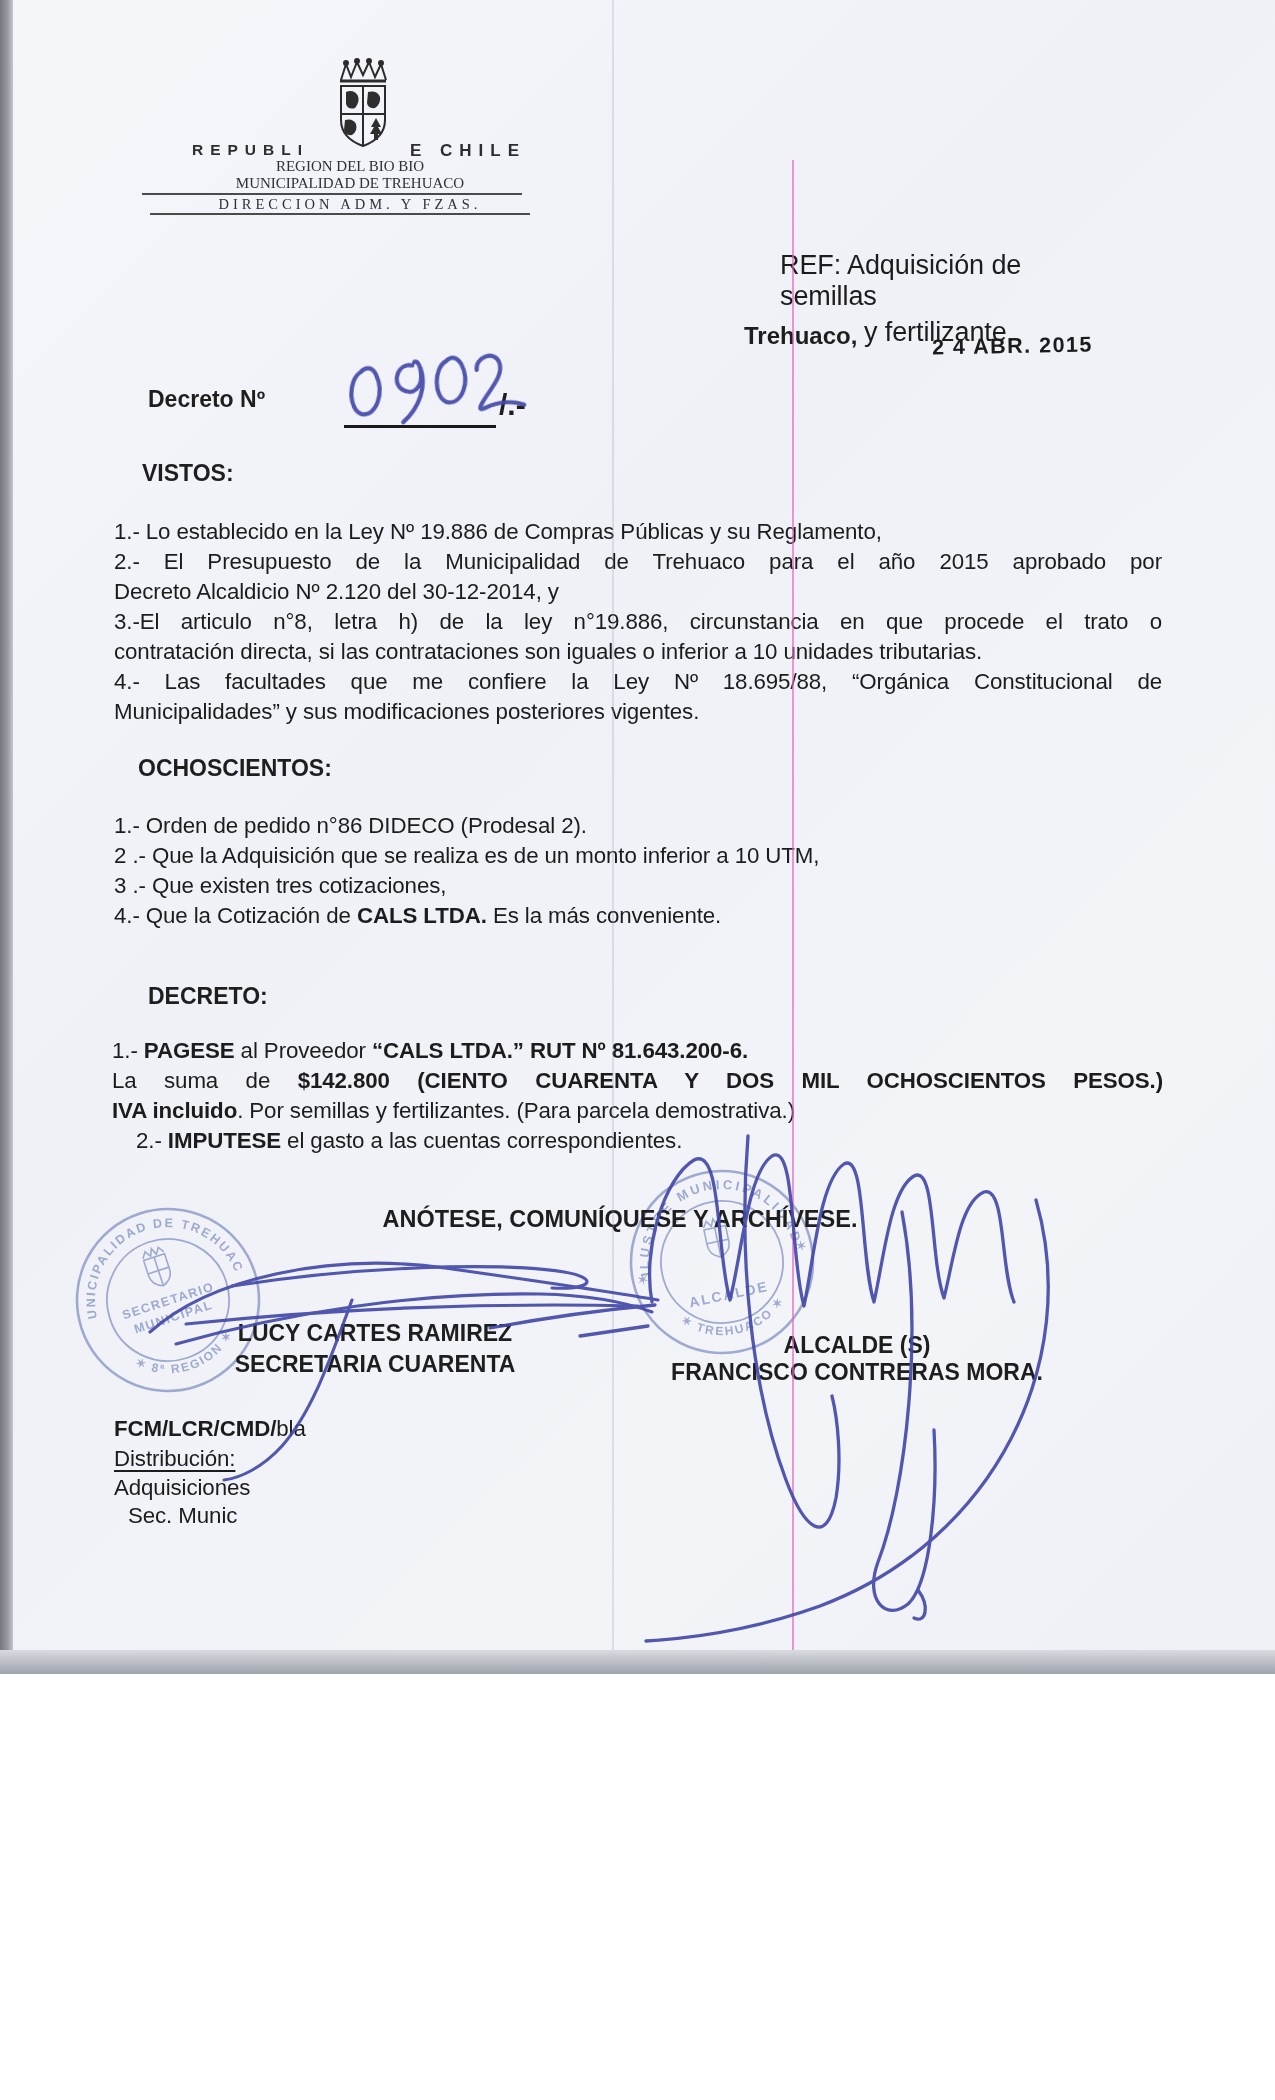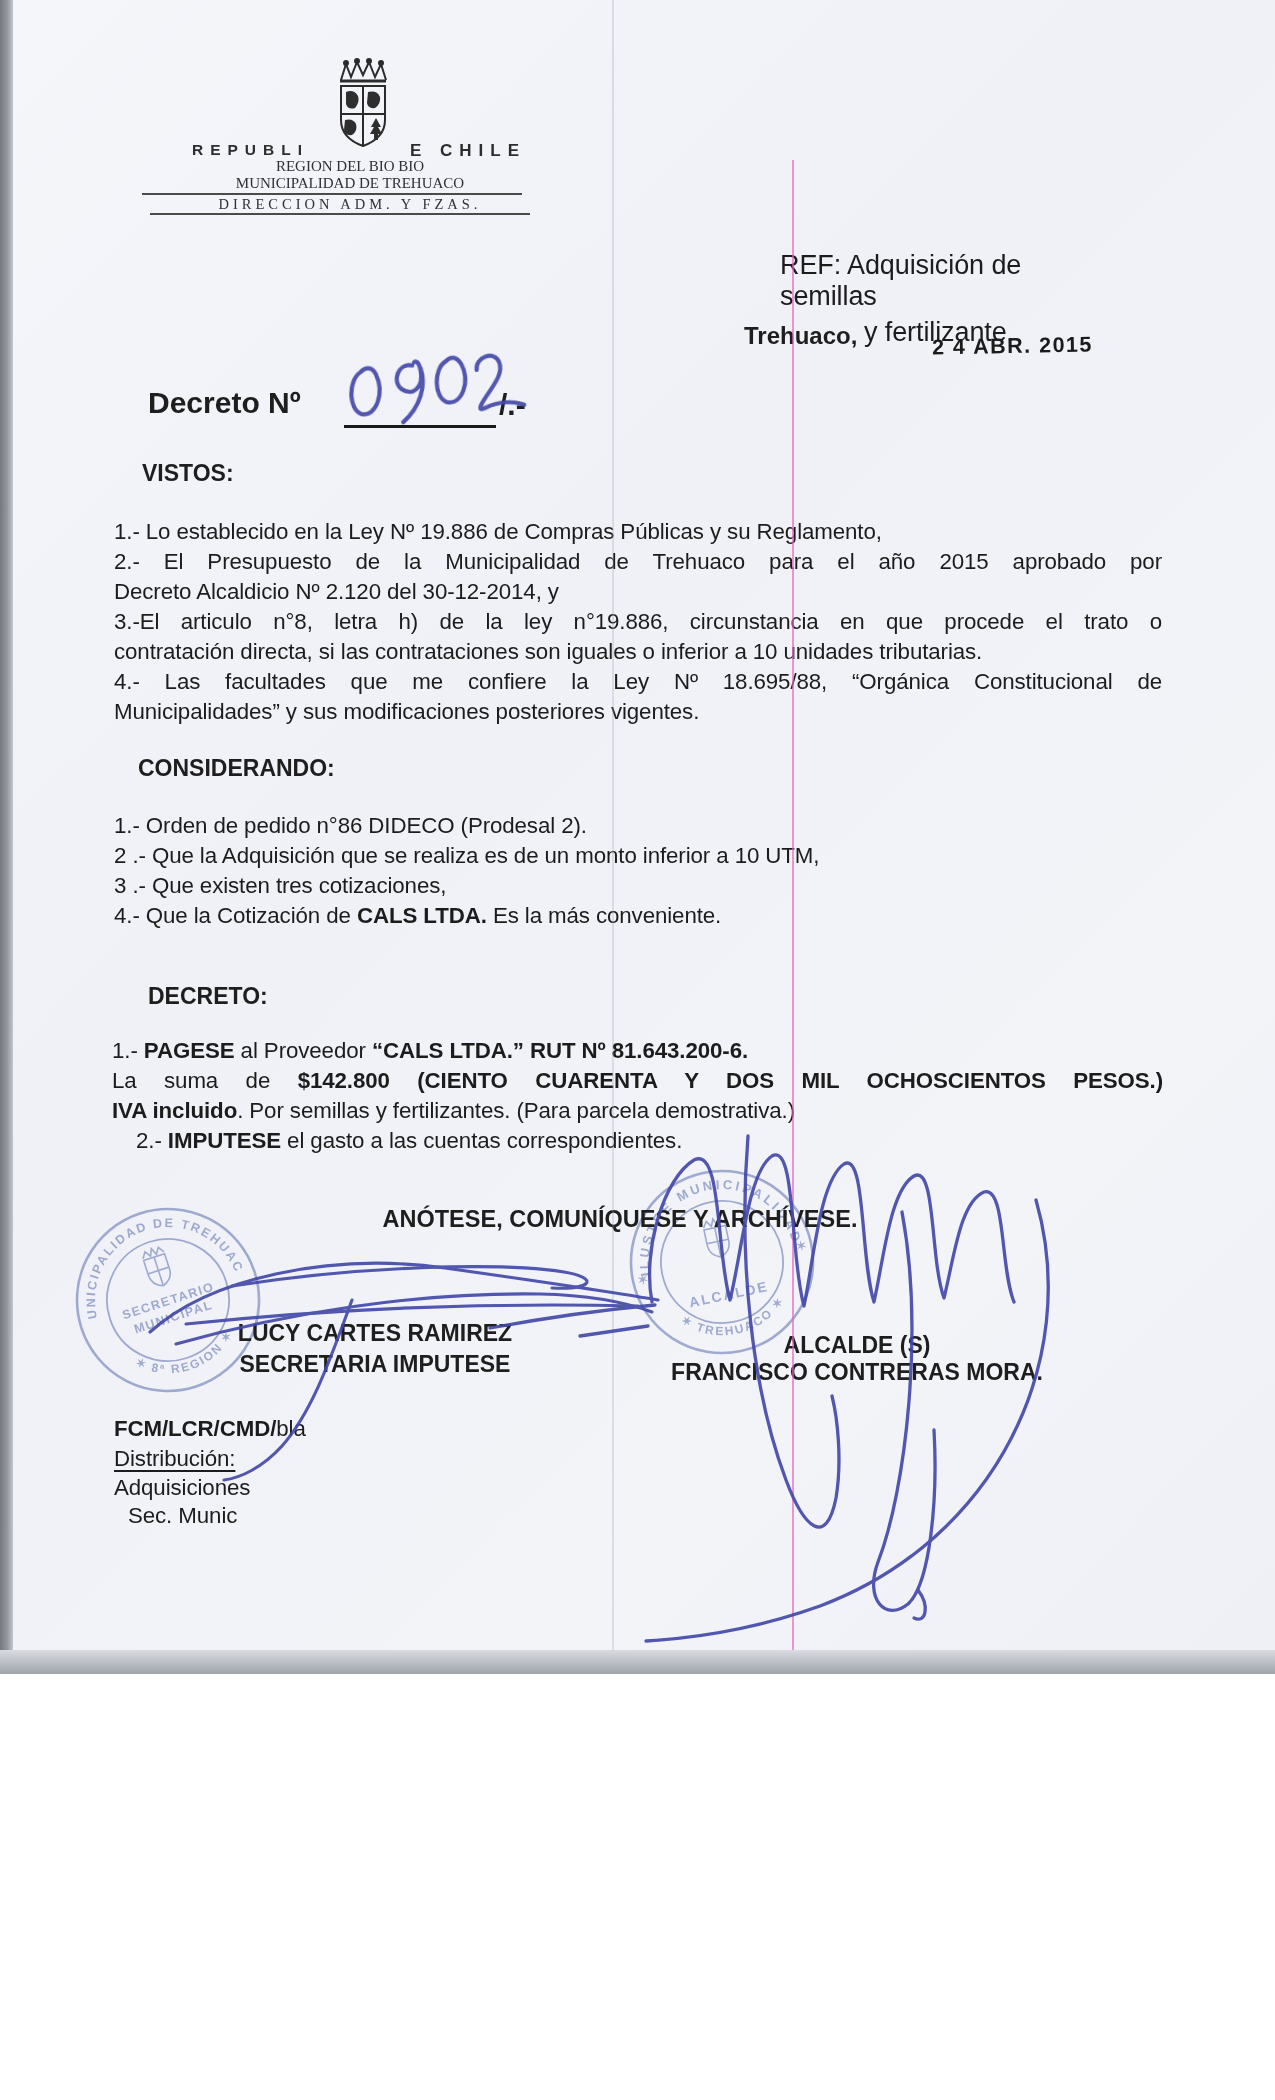--- a/index.html
+++ b/index.html
@@ -105,54 +105,54 @@
 <div class="abs hline" style="left:150px;top:213px;width:380px;z-index:2;"></div>
 
 <div class="abs bodytxt" style="left:780px;top:250px;width:318px;font-size:27px;z-index:3;">
   <div>REF: Adquisición de semillas</div>
   <div class="center" style="margin-top:5px;">y fertilizante.</div>
 </div>
 
 <div class="abs b" style="left:744px;top:322px;font-size:24px;z-index:3;">Trehuaco,</div>
 <div class="abs b" style="left:932px;top:334px;font-size:21.5px;letter-spacing:1.5px;color:#1b1b1b;transform:rotate(-1deg);z-index:3;">2 4 ABR. 2015</div>
 
-<div class="abs b" style="left:148px;top:386px;font-size:30px;z-index:3;">Decreto Nº</div>
+<div class="abs b" style="left:148px;top:386px;font-size:23px;z-index:3;">Decreto Nº</div>
 <div class="abs" style="left:344px;top:425px;width:152px;height:3px;background:#191919;z-index:3;"></div>
 <div class="abs b" style="left:499px;top:388px;font-size:30px;z-index:3;">/.-</div>
 
 <div class="abs b" style="left:142px;top:460px;font-size:23px;z-index:3;">VISTOS:</div>
 <div class="abs bodytxt lineblk" style="left:114px;top:517px;width:1048px;z-index:3;">
   <div>1.- Lo establecido en la Ley Nº 19.886 de Compras Públicas y su Reglamento,</div>
   <div class="jl">2.- El Presupuesto de la Municipalidad de Trehuaco para el año 2015 aprobado por</div>
   <div>Decreto Alcaldicio Nº 2.120 del 30-12-2014, y</div>
   <div class="jl">3.-El articulo n°8, letra h) de la ley n°19.886, circunstancia en que procede el trato o</div>
   <div>contratación directa, si las contrataciones son iguales o inferior a 10 unidades tributarias.</div>
   <div class="jl">4.- Las facultades que me confiere la Ley Nº 18.695/88, “Orgánica Constitucional de</div>
   <div>Municipalidades” y sus modificaciones posteriores vigentes.</div>
 </div>
 
-<div class="abs b" style="left:138px;top:755px;font-size:23px;z-index:3;">CONSIDERANDO:</div>
+<div class="abs b" style="left:138px;top:755px;font-size:23px;z-index:3;">OCHOSCIENTOS:</div>
 <div class="abs bodytxt lineblk" style="left:114px;top:811px;width:1048px;z-index:3;">
   <div>1.- Orden de pedido n°86 DIDECO (Prodesal 2).</div>
   <div>2 .- Que la Adquisición que se realiza es de un monto inferior a 10 UTM,</div>
   <div>3 .- Que existen tres cotizaciones,</div>
   <div><span>4.- Que la Cotización de </span><span class="b">CALS LTDA.</span><span> Es la más conveniente.</span></div>
 </div>
 
 <div class="abs b" style="left:148px;top:983px;font-size:23px;z-index:3;">DECRETO:</div>
 <div class="abs bodytxt" style="left:112px;top:1038px;width:1051px;z-index:3;"><span>1.- </span><span class="b">PAGESE</span><span> al Proveedor </span><span class="b">“CALS LTDA.” RUT Nº 81.643.200-6.</span></div>
 <div class="abs bodytxt jl" style="left:112px;top:1068px;width:1051px;z-index:3;"><span>La suma de </span><span class="b">$142.800 (CIENTO CUARENTA Y DOS MIL OCHOSCIENTOS PESOS.)</span></div>
 <div class="abs bodytxt" style="left:112px;top:1098px;width:1051px;z-index:3;"><span class="b">IVA incluido</span><span>. Por semillas y fertilizantes. (Para parcela demostrativa.)</span></div>
 <div class="abs bodytxt" style="left:136px;top:1128px;width:1027px;z-index:3;"><span>2.- </span><span class="b">IMPUTESE</span><span> el gasto a las cuentas correspondientes.</span></div>
 
 <div class="abs b center" style="left:160px;top:1206px;width:920px;font-size:23.5px;z-index:3;">ANÓTESE, COMUNÍQUESE Y ARCHÍVESE.</div>
 
 <div class="abs center" style="left:130px;top:1320px;width:490px;z-index:3;">
   <div class="b" style="font-size:23px;">LUCY CARTES RAMIREZ</div>
-  <div class="b" style="font-size:23px;margin-top:4px;">SECRETARIA IMPUTESE</div>
+  <div class="b" style="font-size:23px;margin-top:4px;">SECRETARIA CUARENTA</div>
 </div>
 <div class="abs center" style="left:612px;top:1328px;width:490px;z-index:3;">
   <div class="b" style="font-size:23px;margin-top:4px;">ALCALDE (S)</div>
   <div class="b" style="font-size:23px;">FRANCISCO CONTRERAS MORA.</div>
 </div>
 
 <div class="abs bodytxt" style="left:114px;top:1416px;z-index:3;"><span class="b">FCM/LCR/CMD/</span><span>bla</span></div>
 <div class="abs bodytxt underline" style="left:114px;top:1446px;z-index:3;">Distribución:</div>
 <div class="abs bodytxt" style="left:114px;top:1475px;z-index:3;">Adquisiciones</div>
 <div class="abs bodytxt" style="left:128px;top:1503px;z-index:3;">Sec. Munic</div>

